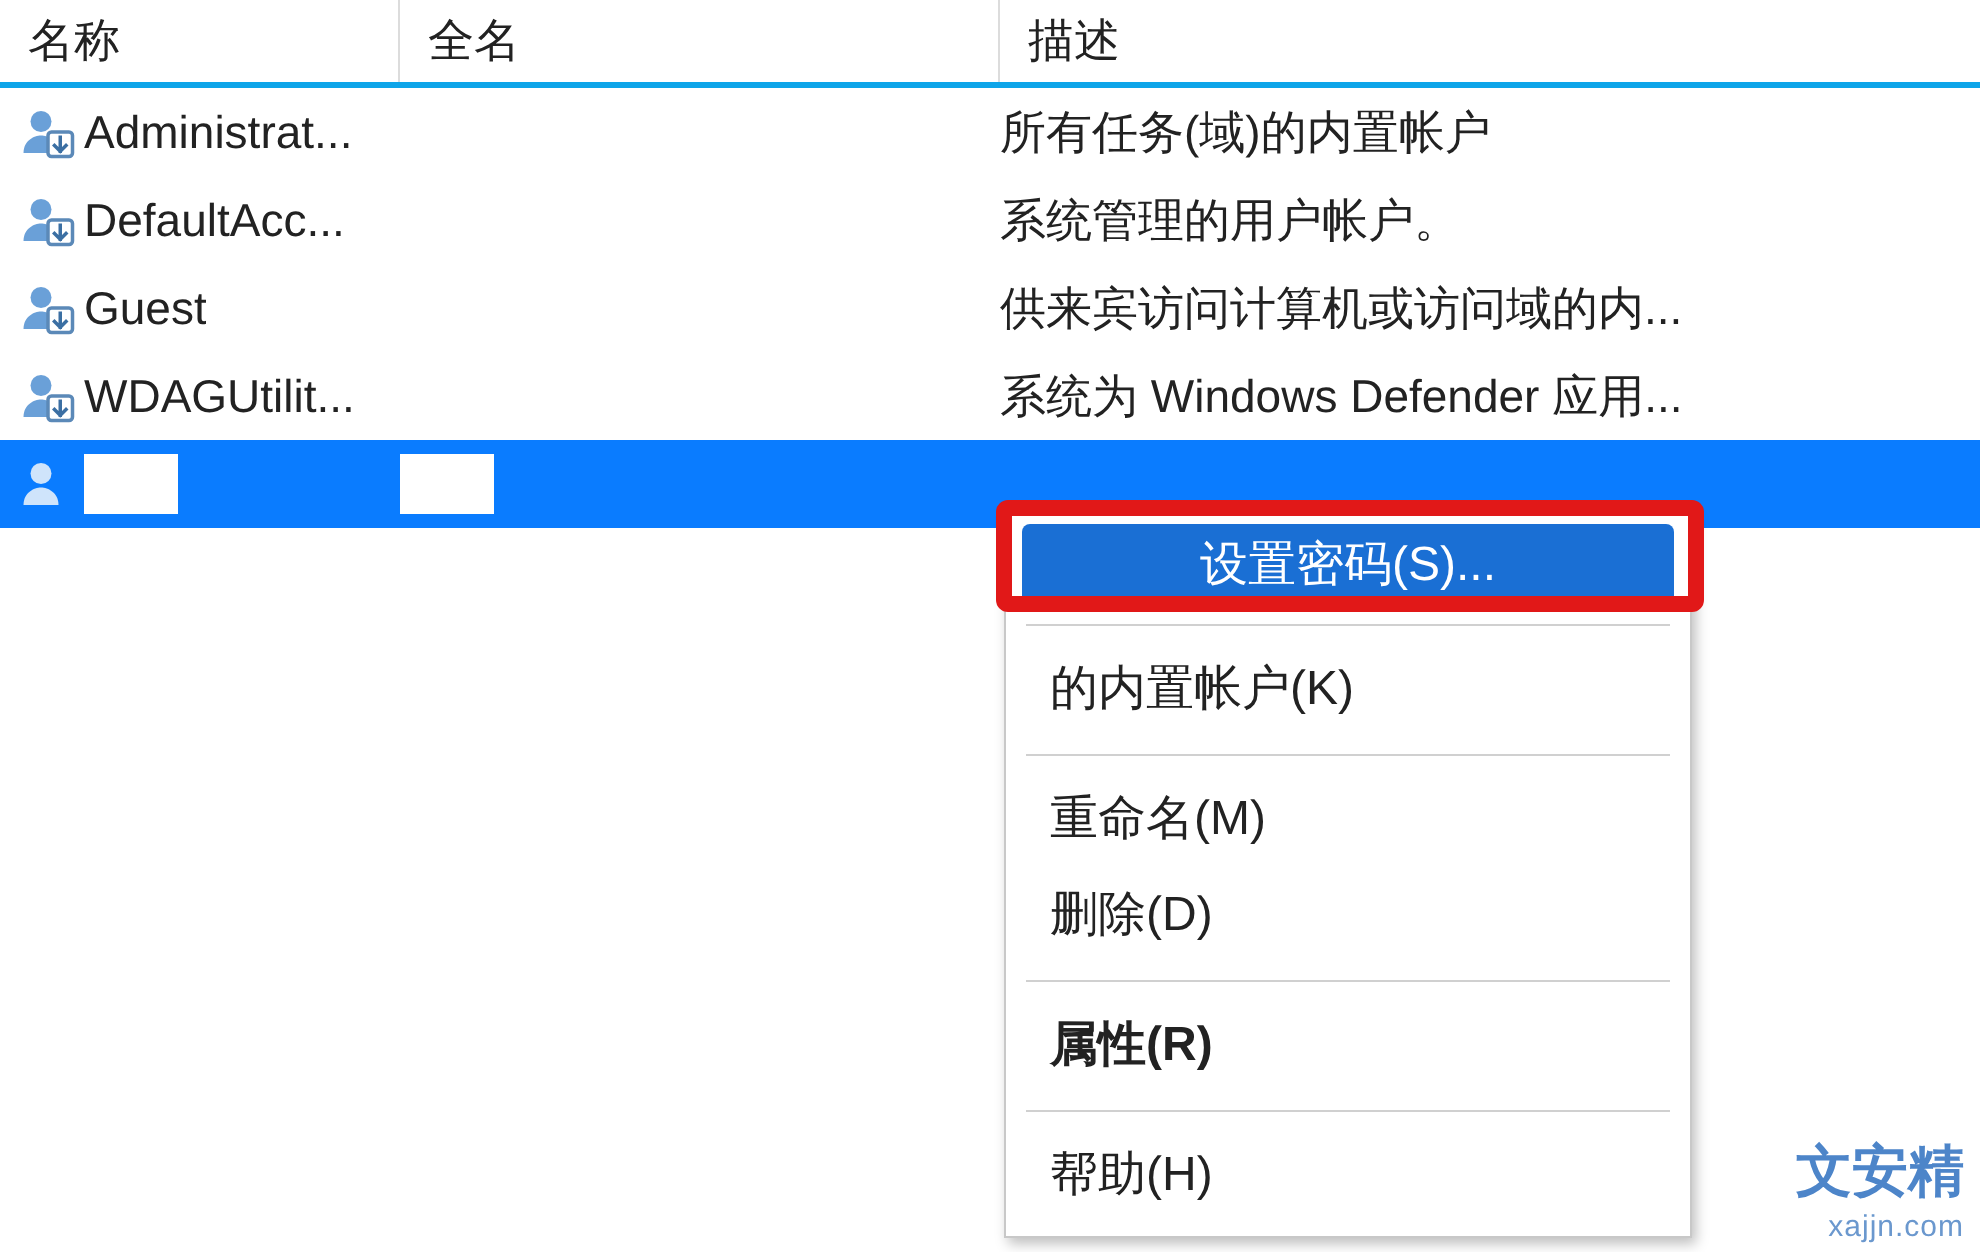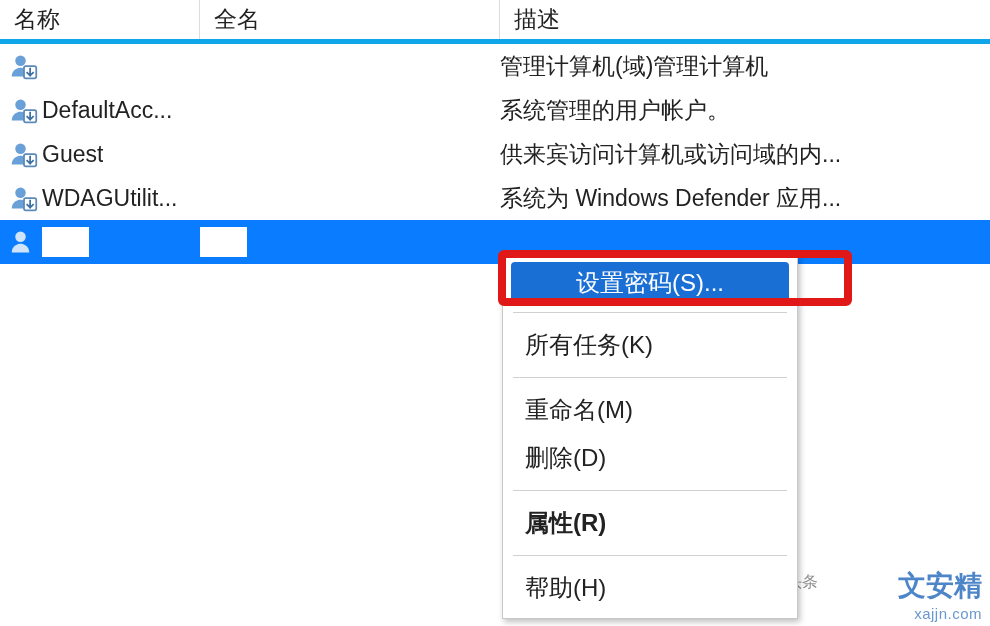--- a/index.html
+++ b/index.html
@@ -10,21 +10,21 @@
     font-size: 23px;
     color: #222;
     background: #fff;
     overflow: hidden;
     position: relative;
   }
   .listview { width: 100%; height: 100%; background:#fff; }
   .header-row {
     display: flex;
     height: 44px;
-    border-bottom: 5px solid #0ea5e9;
+    border-bottom: 3px solid #0ea5e9;
     background: #ffffff;
   }
   .header-cell {
     display: flex;
     align-items: center;
     padding: 0 14px;
     border-right: 1px solid #dcdcdc;
     color: #222;
     user-select: none;
     cursor: default;
@@ -62,21 +62,21 @@
     height: 30px;
     display:flex; align-items:center;
   }
   .masked-box .txt { color:#000; font-weight:400; }
 
   
   .context-menu {
     position: absolute;
     left: 502px;
     top: 255px;
-    width: 296px;
+    width: 344px;
     background: #fff;
     border: 1px solid #c8c8c8;
     box-shadow: 2px 3px 6px rgba(0,0,0,.25);
     padding: 6px 0;
     font-size: 24px;
     z-index: 10;
   }
   .menu-item {
     padding: 8px 22px;
     line-height: 32px;
@@ -152,26 +152,27 @@
   <div class="row">
     <div class="cell-name">
       <span class="user-icon">
         <svg viewBox="0 0 32 32">
             <circle cx="12" cy="10" r="6" fill="#6aa0d8"></circle>
             <path d="M2 28c0-7 6-10 10-10s10 3 10 10" fill="#6aa0d8"></path>
             <rect x="16" y="16" width="14" height="14" rx="2" fill="#fff" stroke="#5b89b8" stroke-width="2"></rect>
             <path d="M23 18v10m-4-5l4 4 4-4" stroke="#3b6fa3" stroke-width="2" fill="none"></path>
           </svg>
       </span>
-    </div>
-    <div class="cell-full">
-        <span class="txt"></span>
-      </div>
-    <div class="cell-desc">
-        <span class="txt">管理计算机(域)管理计算机</span>
+      <span class="txt">Administrat...</span>
+    </div>
+    <div class="cell-full">
+        <span class="txt"></span>
+      </div>
+    <div class="cell-desc">
+        <span class="txt">所有任务(域)的内置帐户</span>
       </div>
   </div>
 
   <div class="row">
     <div class="cell-name">
       <span class="user-icon">
         <svg viewBox="0 0 32 32">
             <circle cx="12" cy="10" r="6" fill="#6aa0d8"></circle>
             <path d="M2 28c0-7 6-10 10-10s10 3 10 10" fill="#6aa0d8"></path>
             <rect x="16" y="16" width="14" height="14" rx="2" fill="#fff" stroke="#5b89b8" stroke-width="2"></rect>
@@ -248,21 +249,21 @@
     <div class="cell-desc">
         <span class="txt"></span>
       </div>
   </div>
 
 </div>
 
 <div class="context-menu">
   <div class="menu-item highlight"><span>设置密码(S)...</span></div>
   <div class="menu-sep"></div>
-  <div class="menu-item"><span>所有任务(K)</span></div>
+  <div class="menu-item"><span>的内置帐户(K)</span></div>
   <div class="menu-sep"></div>
   <div class="menu-item"><span>重命名(M)</span></div>
   <div class="menu-item"><span>删除(D)</span></div>
   <div class="menu-sep"></div>
   <div class="menu-item bold"><span>属性(R)</span></div>
   <div class="menu-sep"></div>
   <div class="menu-item"><span>帮助(H)</span></div>
 </div>
 
 <div class="red-callout" style="left:498px; top:250px; width:354px; height:56px;"></div>

